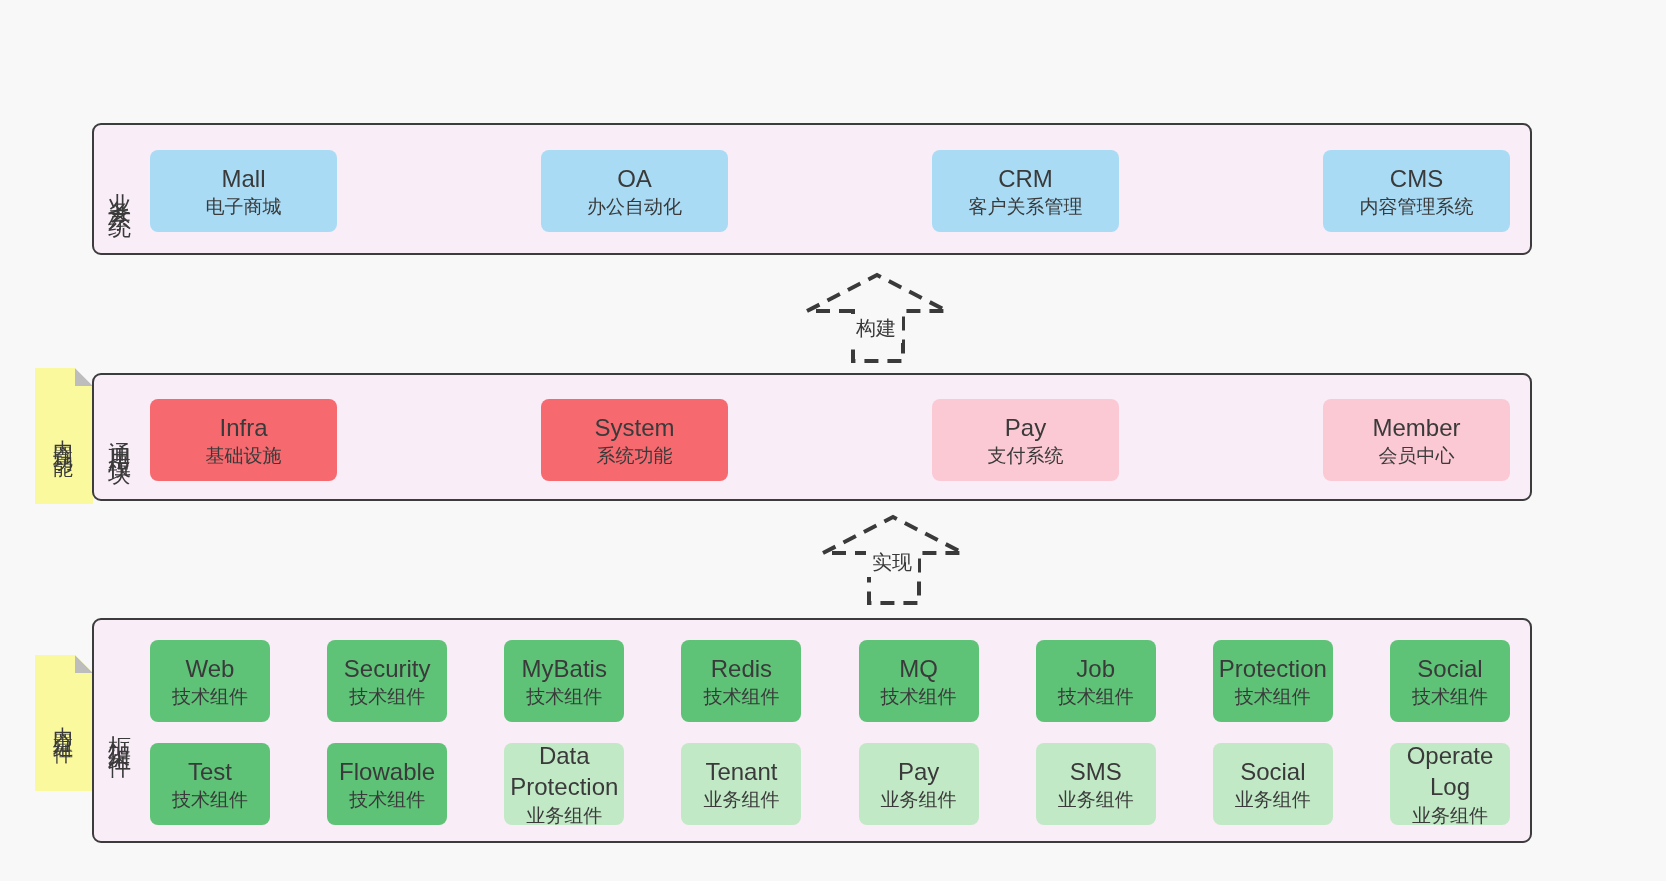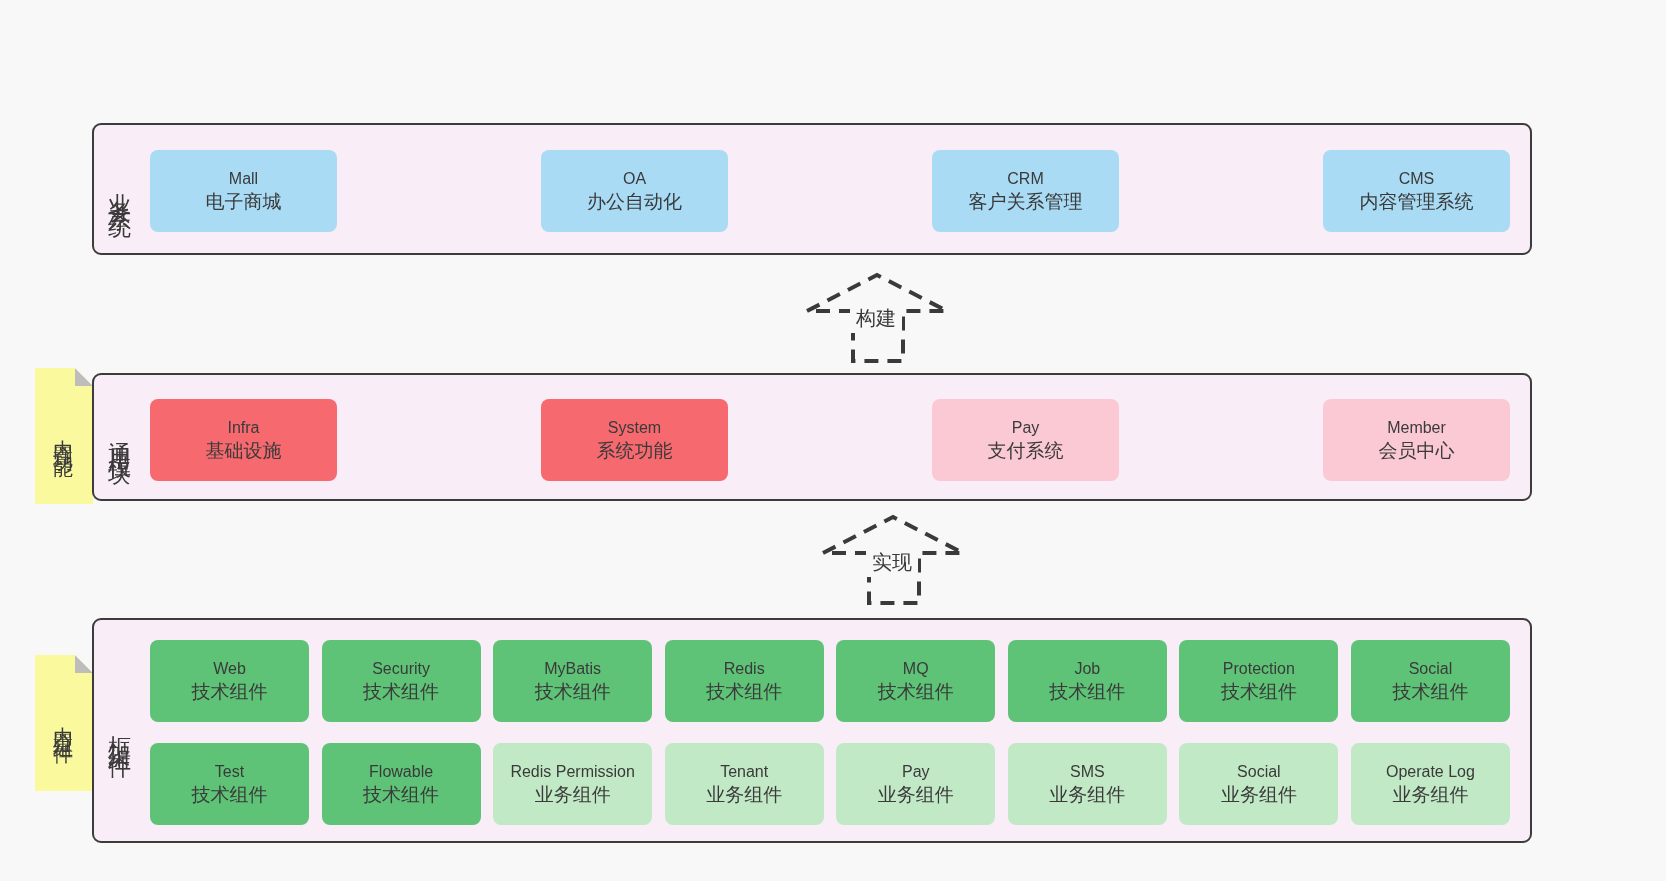--- a/index.html
+++ b/index.html
@@ -25,22 +25,22 @@
     font-size:23px;letter-spacing:7px;color:var(--text);white-space:nowrap;
   }
   .rows{position:absolute;left:56px;right:20px;top:0;}
   .box-row{display:flex;justify-content:space-between;}
   .box{
     box-sizing:border-box;border-radius:8px;
     display:flex;flex-direction:column;align-items:center;justify-content:center;
     text-align:center;line-height:1.32;padding:4px 8px;
   }
   .cols-6 .box{width:187px;height:82px;}
-  .cols-8 .box{width:159px;height:82px;}
-  .box .en{font-size:16px;}
+  .cols-8 .box{width:120px;height:82px;}
+  .box .en{font-size:24px;}
   .box .zh{font-size:19px;}
   .box.blue{background:var(--blue);}
   .box.red{background:var(--red);}
   .box.pink{background:var(--pink);}
   .box.green{background:var(--green);}
   .box.green-light{background:var(--green-light);}
   .sticky{
     position:absolute;left:35px;width:58px;height:136px;
     background:var(--yellow);
     clip-path:polygon(0 0, calc(100% - 18px) 0, 100% 18px, 100% 100%, 0 100%);
@@ -90,21 +90,21 @@
             <div class="en">CMS</div>
             <div class="zh">内容管理系统</div>
           </div>
         </div>
       </div>
   </div>
 
   <svg class="arrow" style="left:797px;top:268px;" viewBox="0 0 160 100">
     <path d="M56 43 L10 43 L80 7 L150 43 L106 43 L106 93 L56 93 Z"></path>
   </svg>
-  <div class="arrow-label" style="left:850px;top:304px;">构建</div>
+  <div class="arrow-label" style="left:850px;top:314px;">构建</div>
 
   <div class="sticky" style="top:368px;">
     <span class="fold"></span>
     <span class="sticky-label">内置功能</span>
   </div>
   <div class="panel" style="top:373px;height:128px;">
     <div class="side-label">通用模块</div>
     <div class="rows cols-6" style="top:24px;">
         <div class="box-row">
           <div class="box red">
@@ -176,21 +176,21 @@
         <div class="box-row" style="margin-top: 21px;">
           <div class="box green">
             <div class="en">Test</div>
             <div class="zh">技术组件</div>
           </div>
           <div class="box green">
             <div class="en">Flowable</div>
             <div class="zh">技术组件</div>
           </div>
           <div class="box green-light">
-            <div class="en">Redis Permission</div>
+            <div class="en">Data Protection</div>
             <div class="zh">业务组件</div>
           </div>
           <div class="box green-light">
             <div class="en">Tenant</div>
             <div class="zh">业务组件</div>
           </div>
           <div class="box green-light">
             <div class="en">Pay</div>
             <div class="zh">业务组件</div>
           </div>

